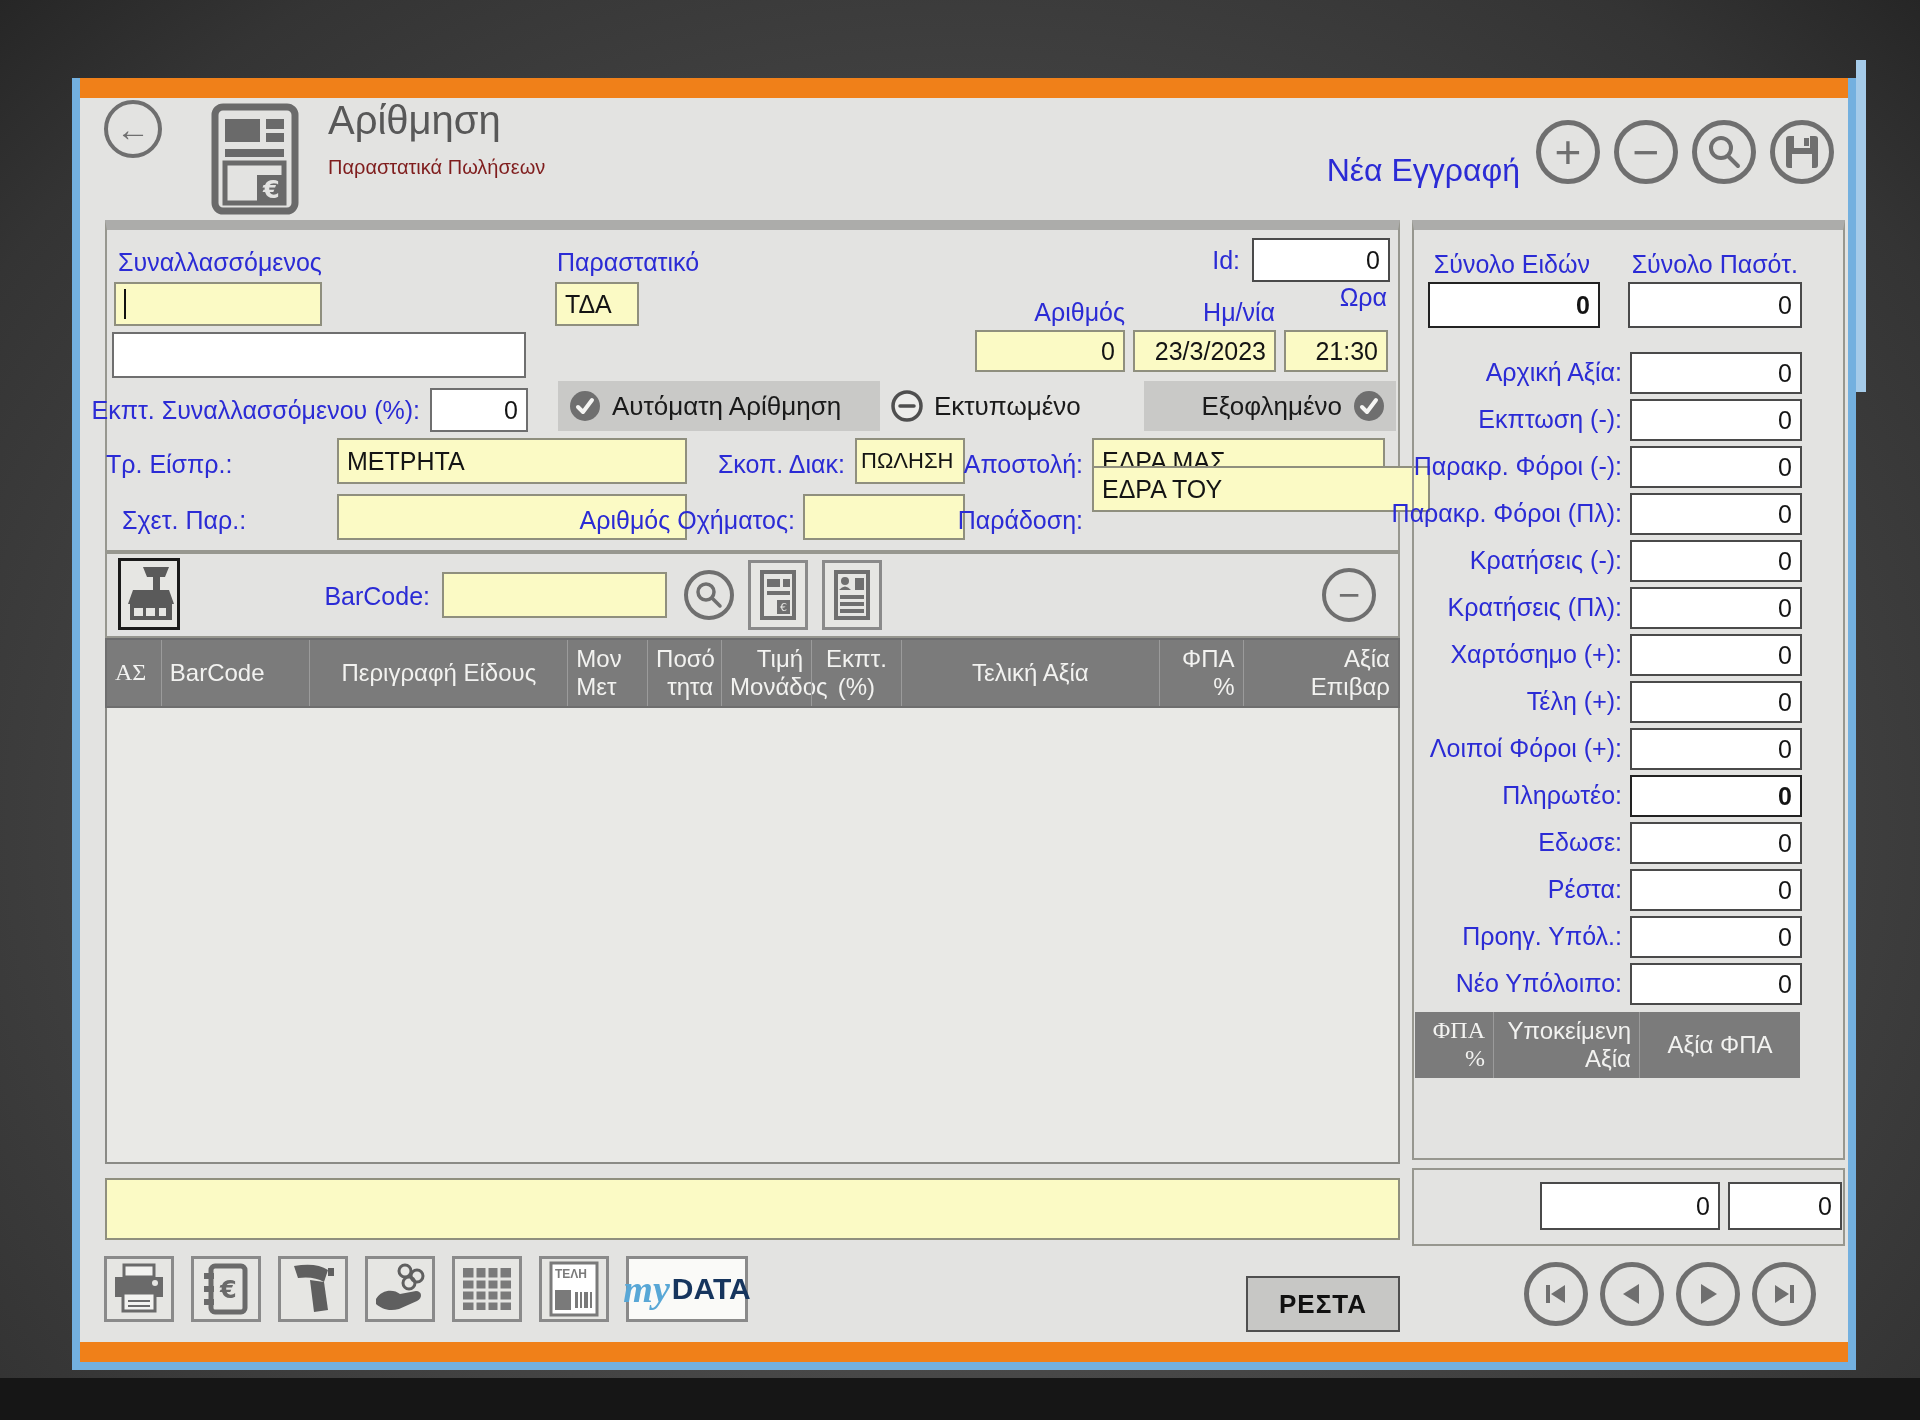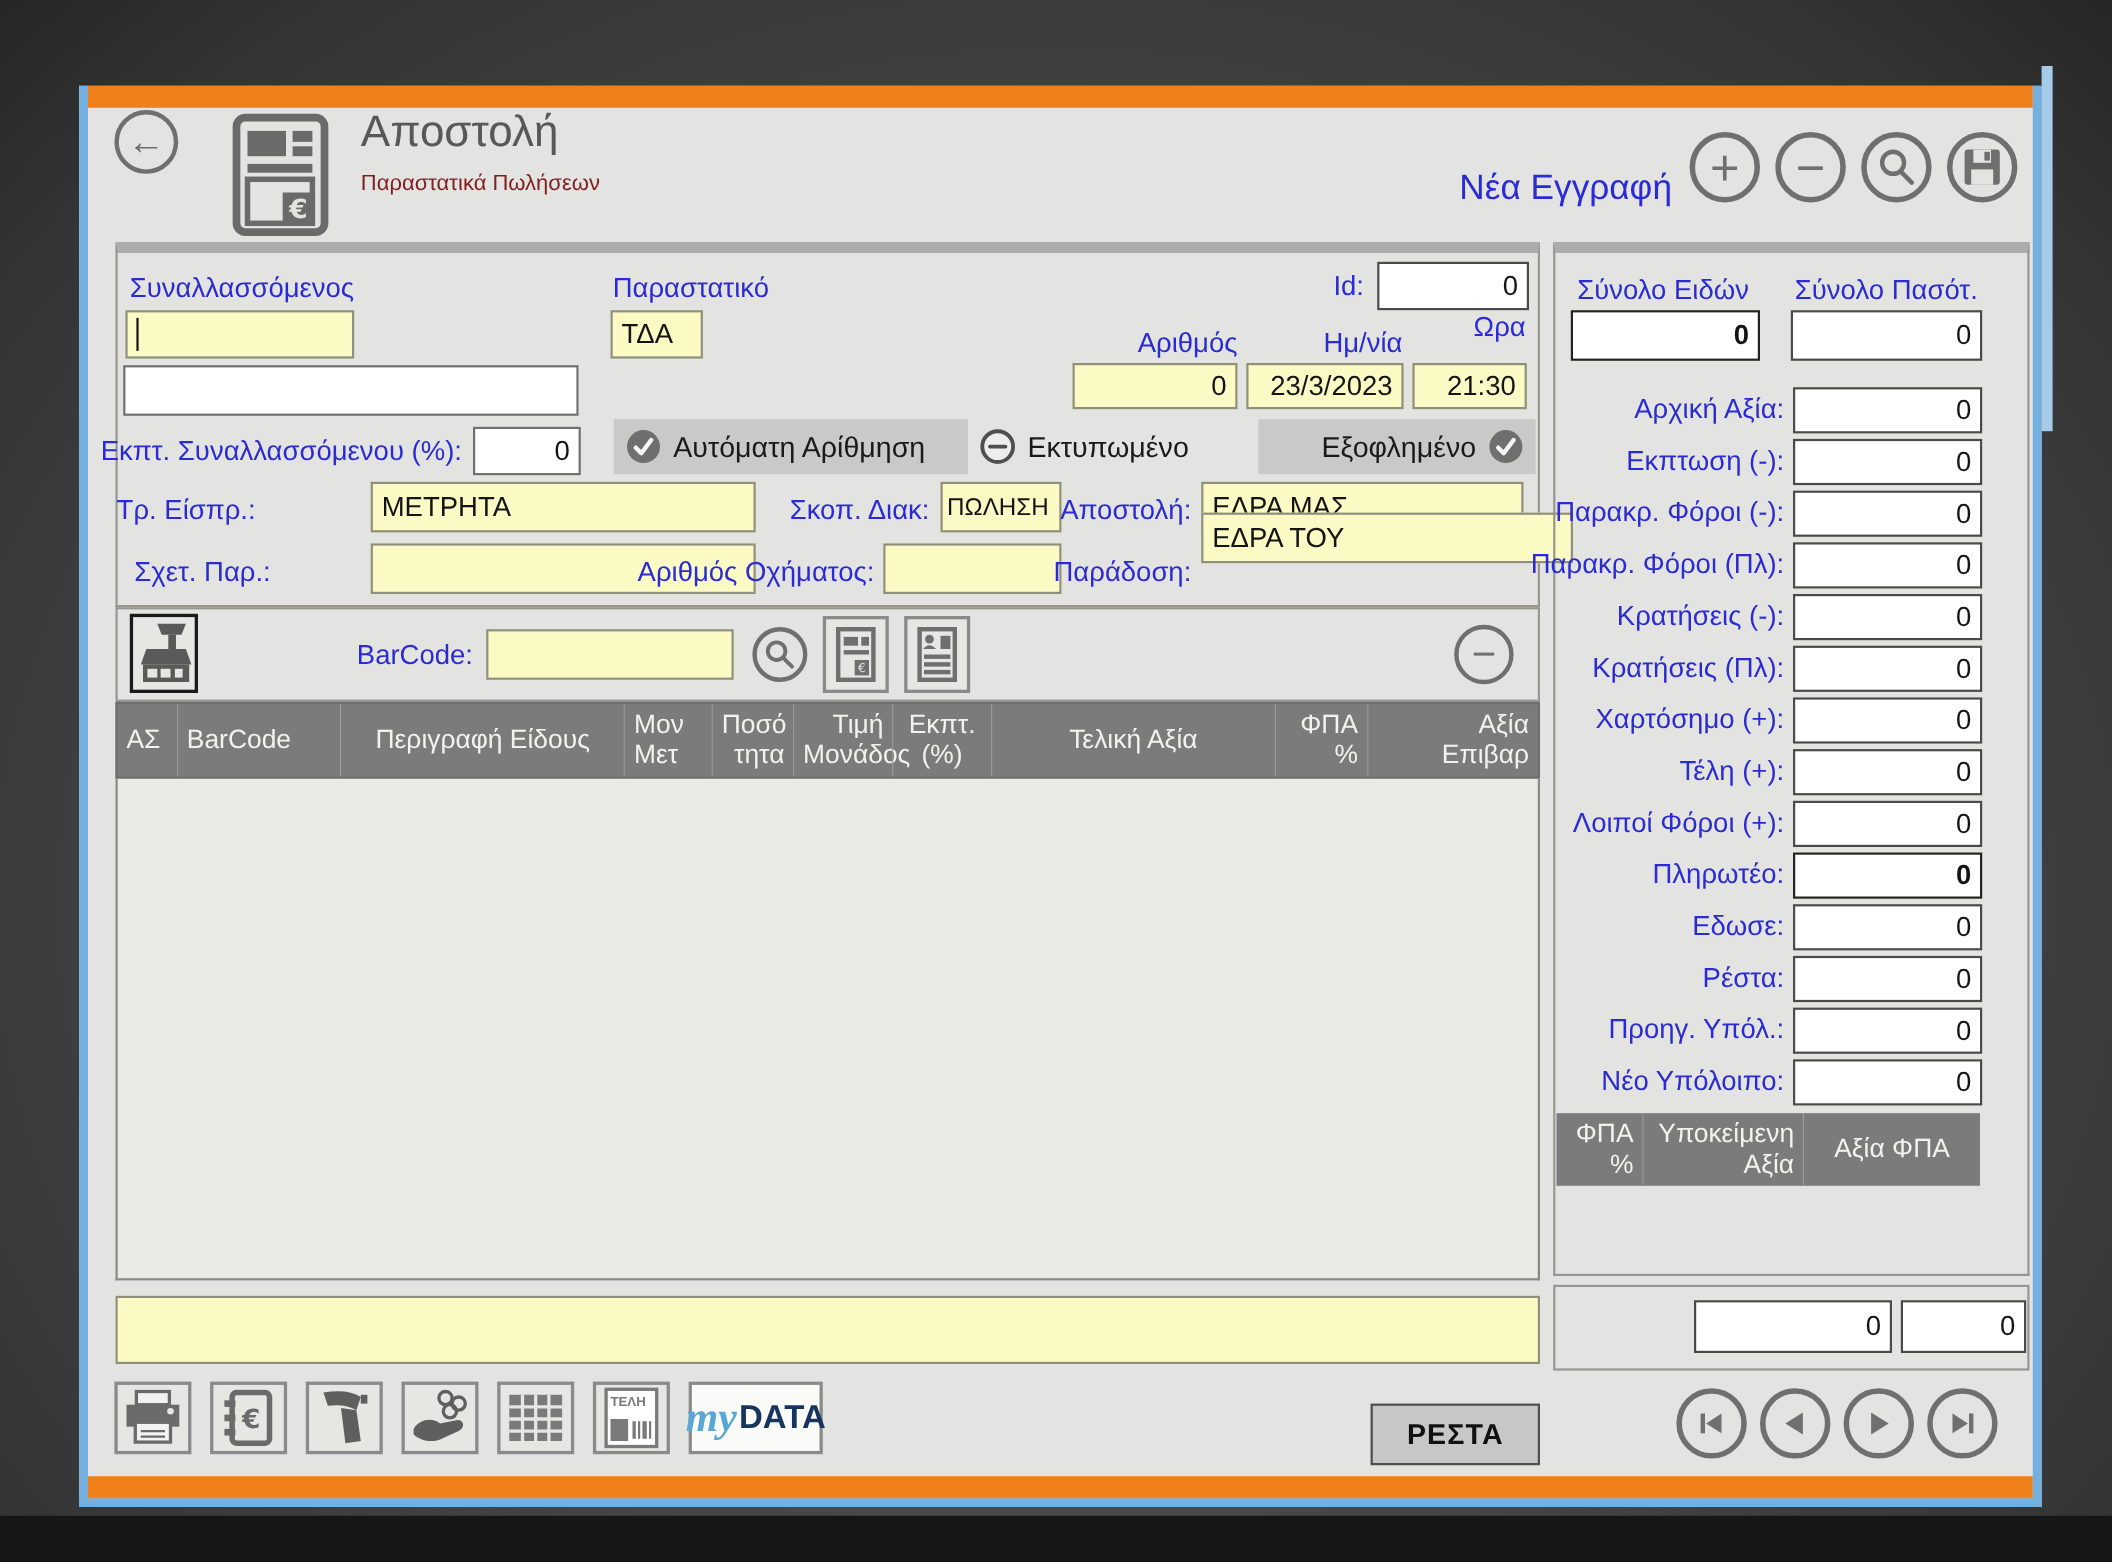--- a/index.html
+++ b/index.html
@@ -41,21 +41,21 @@
   .subtitle { font-size:20px; color:#7f1d1d; }
   .status { font-size:32px; color:#2B2BD5; text-align:right; }
 
   .chip { background:#C9C9C7; display:flex; align-items:center; gap:10px; padding:0 10px; }
   .chip-label { font-size:26px; color:#1a1a1a; white-space:nowrap; }
 
   .grid-header { background:#7B7B7B; display:flex; }
   .gcell { height:100%; display:flex; flex-direction:column; justify-content:center;
            color:#F2F2F0; font-size:24px; line-height:1.15; padding:2px 8px;
            border-left:1px solid #9B9B9B; }
-  .gcell:first-child { border-left:none; }
+  .gcell:first-child { border-left:none;font-family:Liberation Serif, serif; }
   .gcell span:empty { display:none; }
   .al { text-align:left; } .ar { text-align:right; } .ac { text-align:center; }
 
   .grid-body { background:#E9E9E6; border:2px solid #8A8A85; border-top:none; }
 
   .msg-bar { background:#FBFAC5; border:2px solid #8F8F7E; }
 
   .vbox { position:absolute; left:1630px; width:172px; height:42px; background:#fff;
           border:2px solid #4A4A4A; font-size:25px; color:#141414;
           display:flex; align-items:center; justify-content:flex-end; padding:0 8px; }
@@ -91,21 +91,21 @@
       <rect x="15" y="17" width="35" height="23" fill="#6A6A6A"></rect>
       <rect x="56" y="17" width="18" height="10" fill="#6A6A6A"></rect>
       <rect x="56" y="31" width="18" height="9" fill="#6A6A6A"></rect>
       <rect x="15" y="47" width="59" height="8" fill="#6A6A6A"></rect>
       <rect x="15" y="61" width="59" height="40" fill="none" stroke="#6A6A6A" stroke-width="5"></rect>
       <rect x="47" y="73" width="27" height="28" fill="#6A6A6A"></rect>
       <text x="53" y="96" font-size="24" font-weight="bold" fill="#E3E3E1" font-family="DejaVu Sans, sans-serif">€</text>
     </svg>
   </div>
 
-  <div class="abs title" style="left:328px;top:98px;">Αποστολή</div>
+  <div class="abs title" style="left:328px;top:98px;">Αρίθμηση</div>
   <div class="abs subtitle" style="left:328px;top:156px;">Παραστατικά  Πωλήσεων</div>
   <div class="abs status" style="left:1240px;top:152px;width:280px;">Νέα Εγγραφή</div>
 
   <div class="abs circle-btn" style="left:1536px;top:120px;width:64px;height:64px;">
     <span class="glyph">+</span>
   </div>
   <div class="abs circle-btn" style="left:1614px;top:120px;width:64px;height:64px;">
     <span class="glyph">−</span>
   </div>
   <div class="abs circle-btn" style="left:1692px;top:120px;width:64px;height:64px;">

